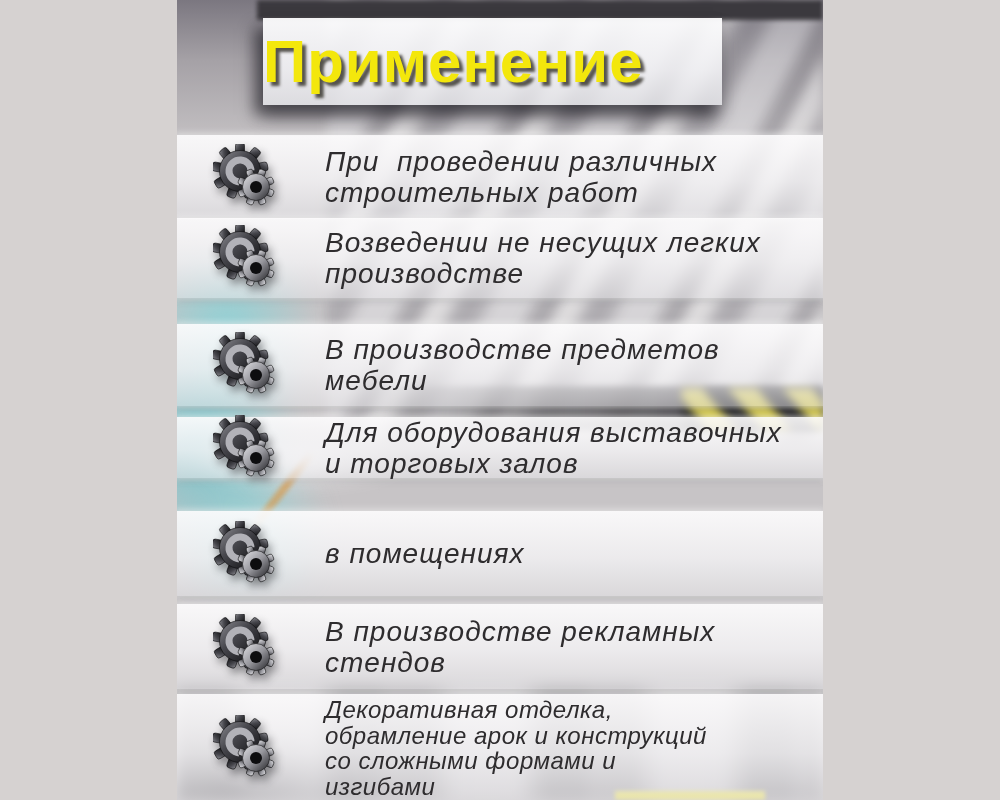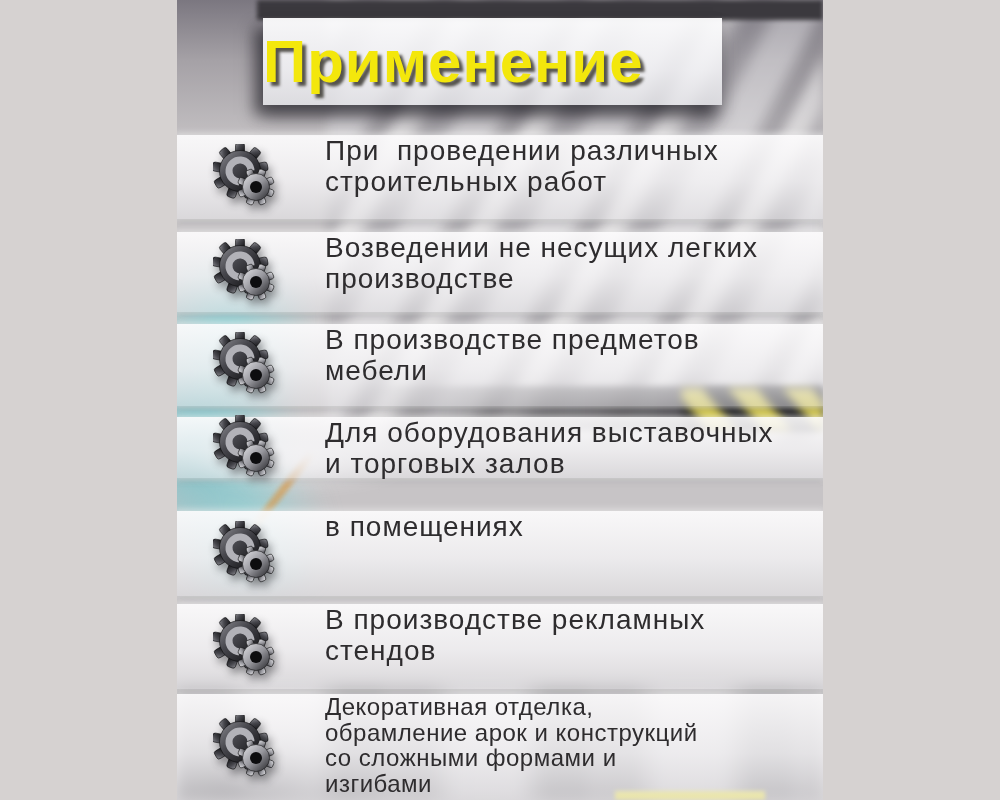--- a/index.html
+++ b/index.html
@@ -86,37 +86,38 @@
     font-size:60px;font-weight:bold;letter-spacing:1px;
     color:#f3e70c;
     text-shadow:4px 4px 3px rgba(58,55,48,0.85);
     white-space:pre;
   }
   
   .row{
     position:absolute;left:0;width:100%;
     background:linear-gradient(180deg, rgba(253,252,253,0.92) 0%, rgba(245,244,246,0.8) 55%, rgba(233,232,235,0.55) 100%);
     box-shadow:0 0 6px 2px rgba(250,249,250,0.55), 0 3px 6px rgba(66,64,70,0.28);
-    display:flex;align-items:flex-start;
+    display:flex;align-items:center;
     z-index:4;
+    font-style:italic;
   }
   .gear-box{
     position:absolute;left:36px;top:50%;transform:translateY(-50%);
     width:62px;height:66px;display:block;
   }
   .gear-box svg{filter:drop-shadow(3px 5px 4px rgba(18,18,22,0.45));}
   .text{
     margin-left:148px;
     color:#2e2c2e;
     font-size:28px;line-height:31px;letter-spacing:1px;
   }
   .row--small .text{font-size:24px;line-height:25.5px;letter-spacing:0.5px;}
   .line{white-space:pre;}
   .r1{top:135px;height:84px;}
-  .r2{top:232px;height:80px;}
+  .r2{top:218px;height:80px;}
   .r3{top:324px;height:82px;}
   .r4{top:417px;height:61px;}
   .r5{top:511px;height:85px;}
   .r6{top:604px;height:85px;}
   .r7{top:694px;height:108px;}
   .defs-svg{position:absolute;width:0;height:0;}
 </style>
 </head>
 <body>
 

